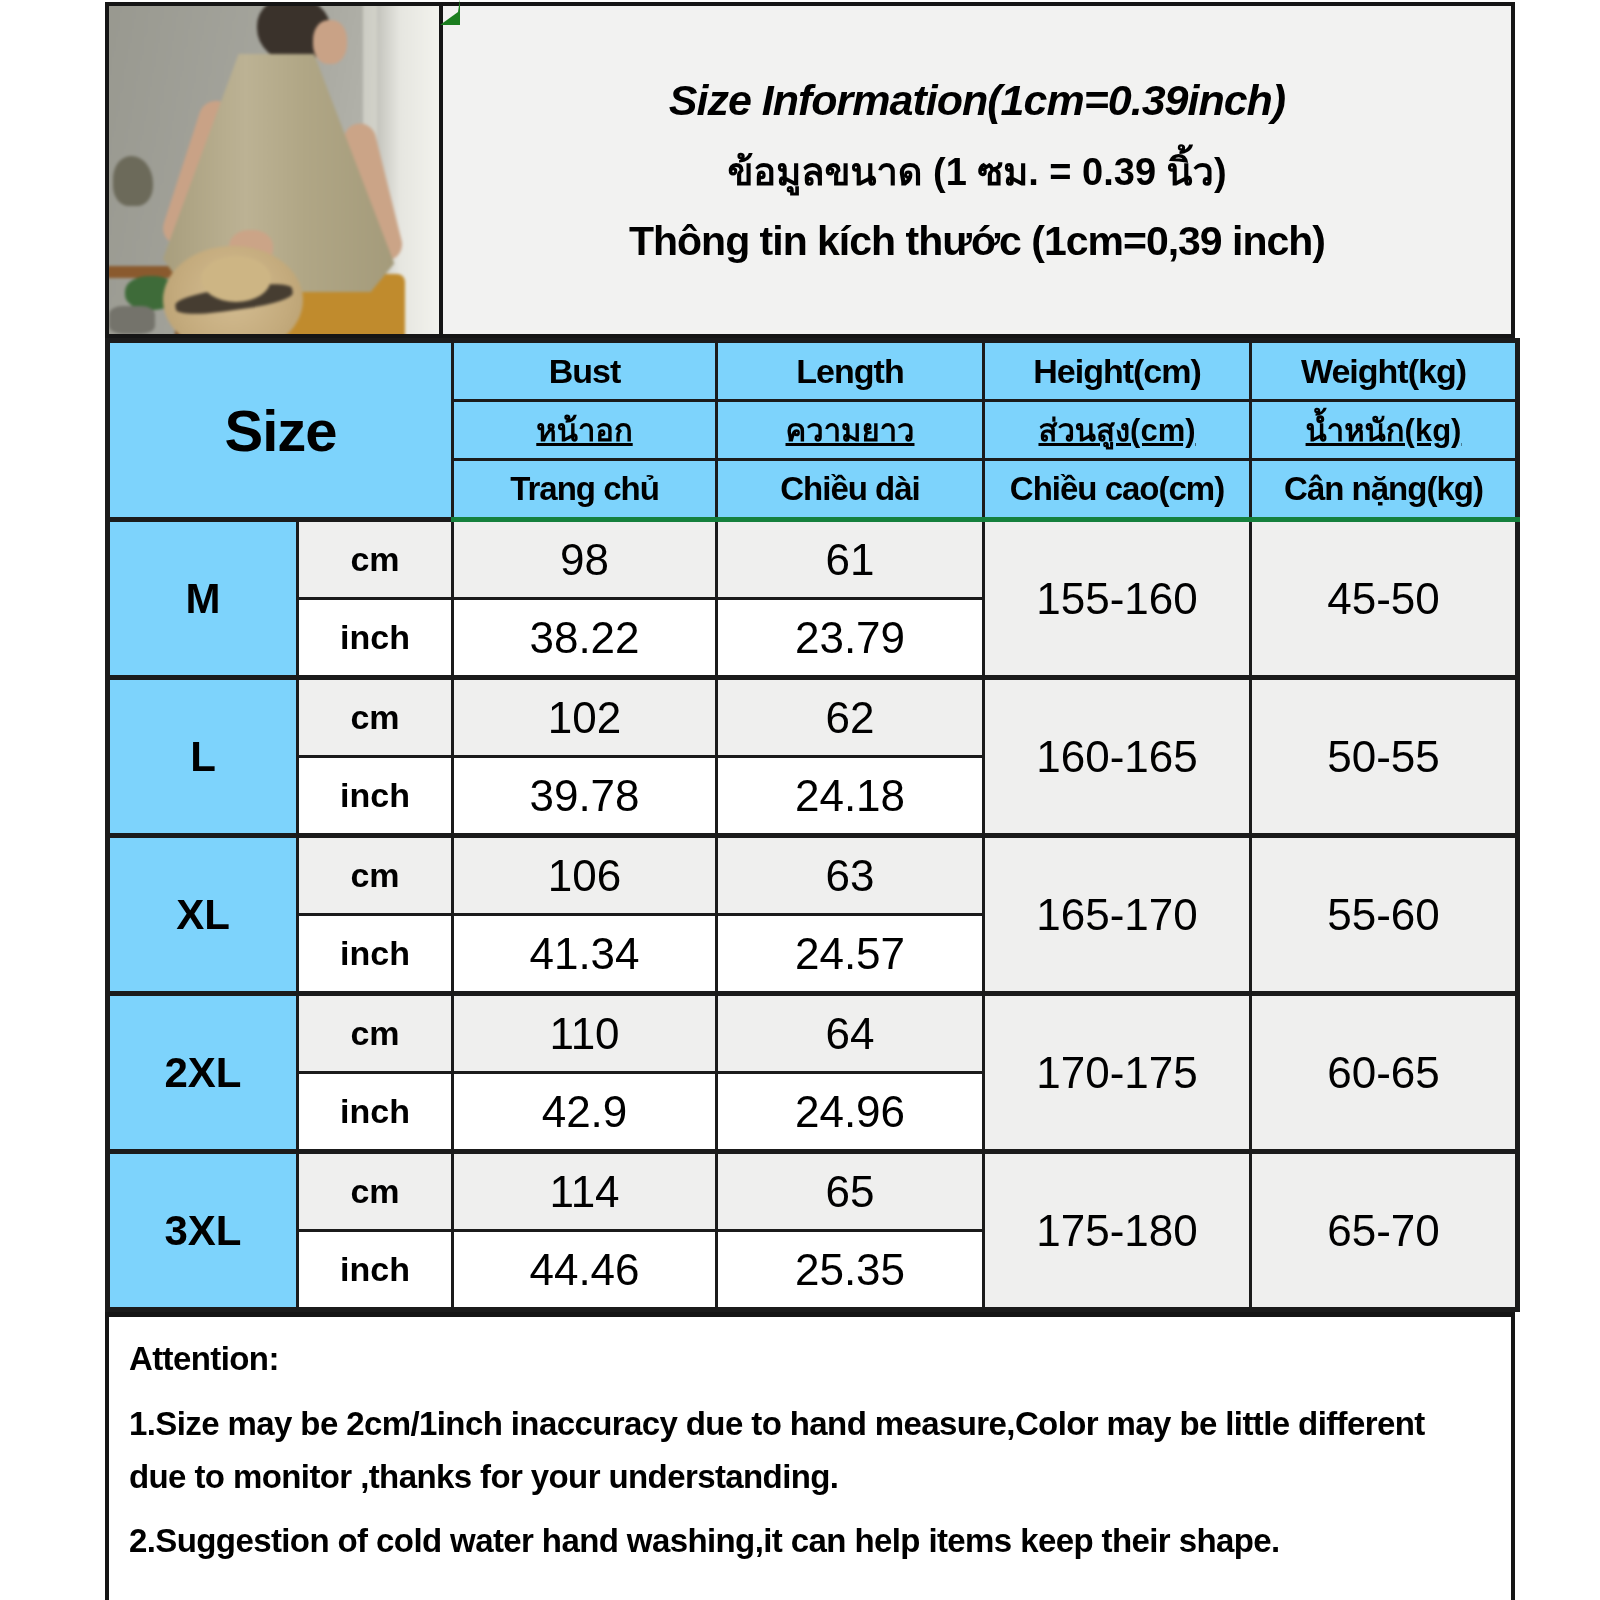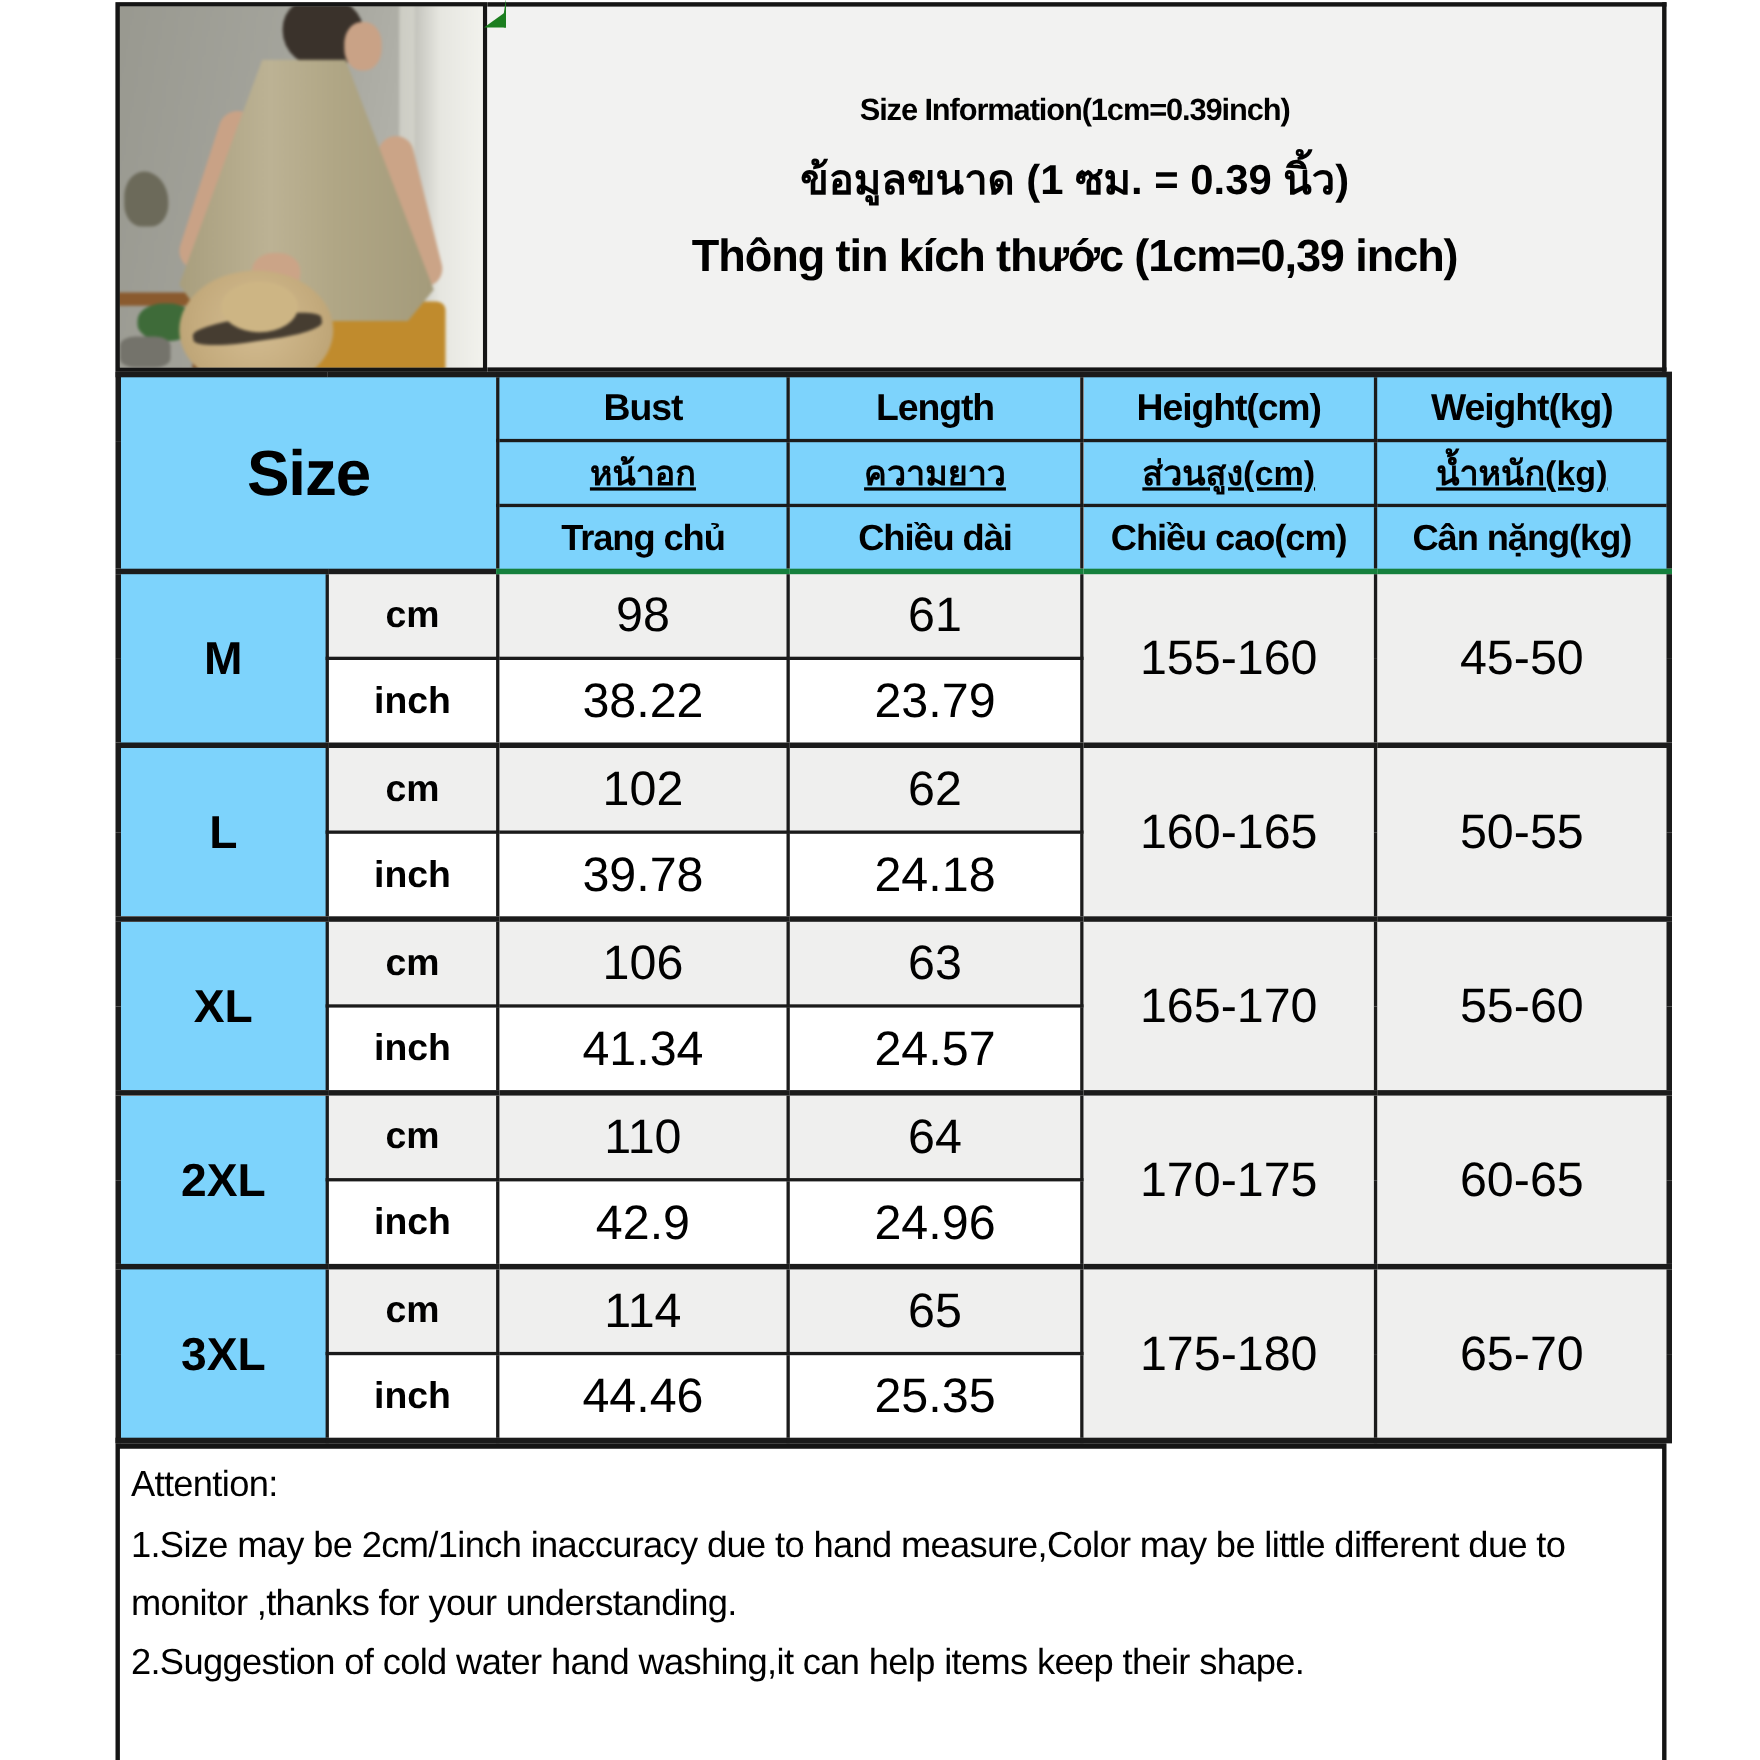--- a/index.html
+++ b/index.html
@@ -65,21 +65,21 @@
     gap:16px; position:relative;
   }
   .ribbon-corner {
     position:absolute; left:-6px; top:-4px; width:0; height:0;
     border-left:13px solid transparent;
     border-right:13px solid #1b7e1f;
     border-bottom:18px solid transparent;
     border-top:2px solid #1b7e1f;
     transform:rotate(90deg);
   }
-  .title-en { font-size:28px; font-weight:bold; letter-spacing:-1px; }
+  .title-en { font-size:43px; font-weight:bold; letter-spacing:-1px;font-style:italic; }
   .title-th { font-size:38px; font-weight:bold; }
   .title-vi { font-size:41px; font-weight:bold; letter-spacing:-1px; }
 
   
   table.size-table {
     border-collapse:collapse; table-layout:fixed;
     width:1410px;
     border:5px solid #1b1b1b;
   }
   table.size-table td {
@@ -105,21 +105,21 @@
   .val   { font-size:44px; font-weight:normal; }
 
   
   .attention {
     border:4px solid #151515; border-top-width:5px;
     box-sizing:border-box;
     height:332px;
     padding:4px 10px 0 8px;
     font-size:33px; letter-spacing:-0.6px; line-height:1.6;
   }
-  .attention div { margin:2px; }
+  .attention div { margin:12px;font-weight:bold; }
 </style>
 </head>
 <body>
 
 <div class="content">
 
   <div class="top-section">
     <div class="photo-frame">
       <div class="photo-art">
         <div class="p-wall"></div>

